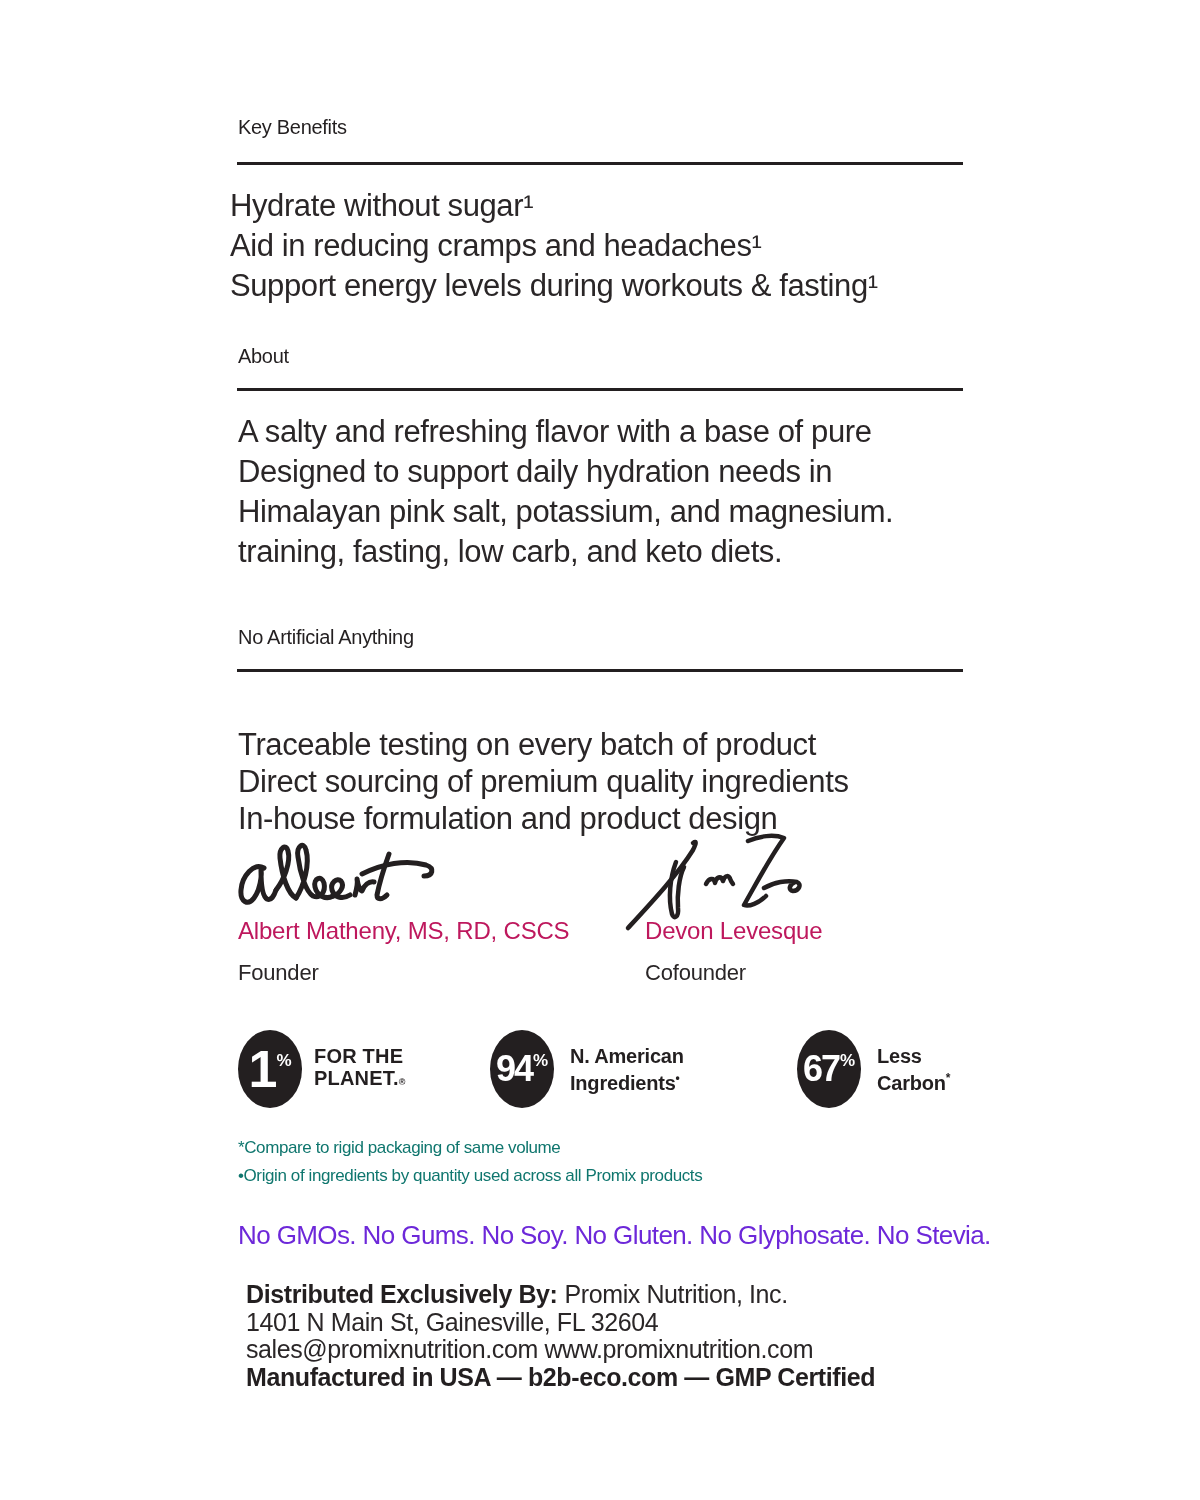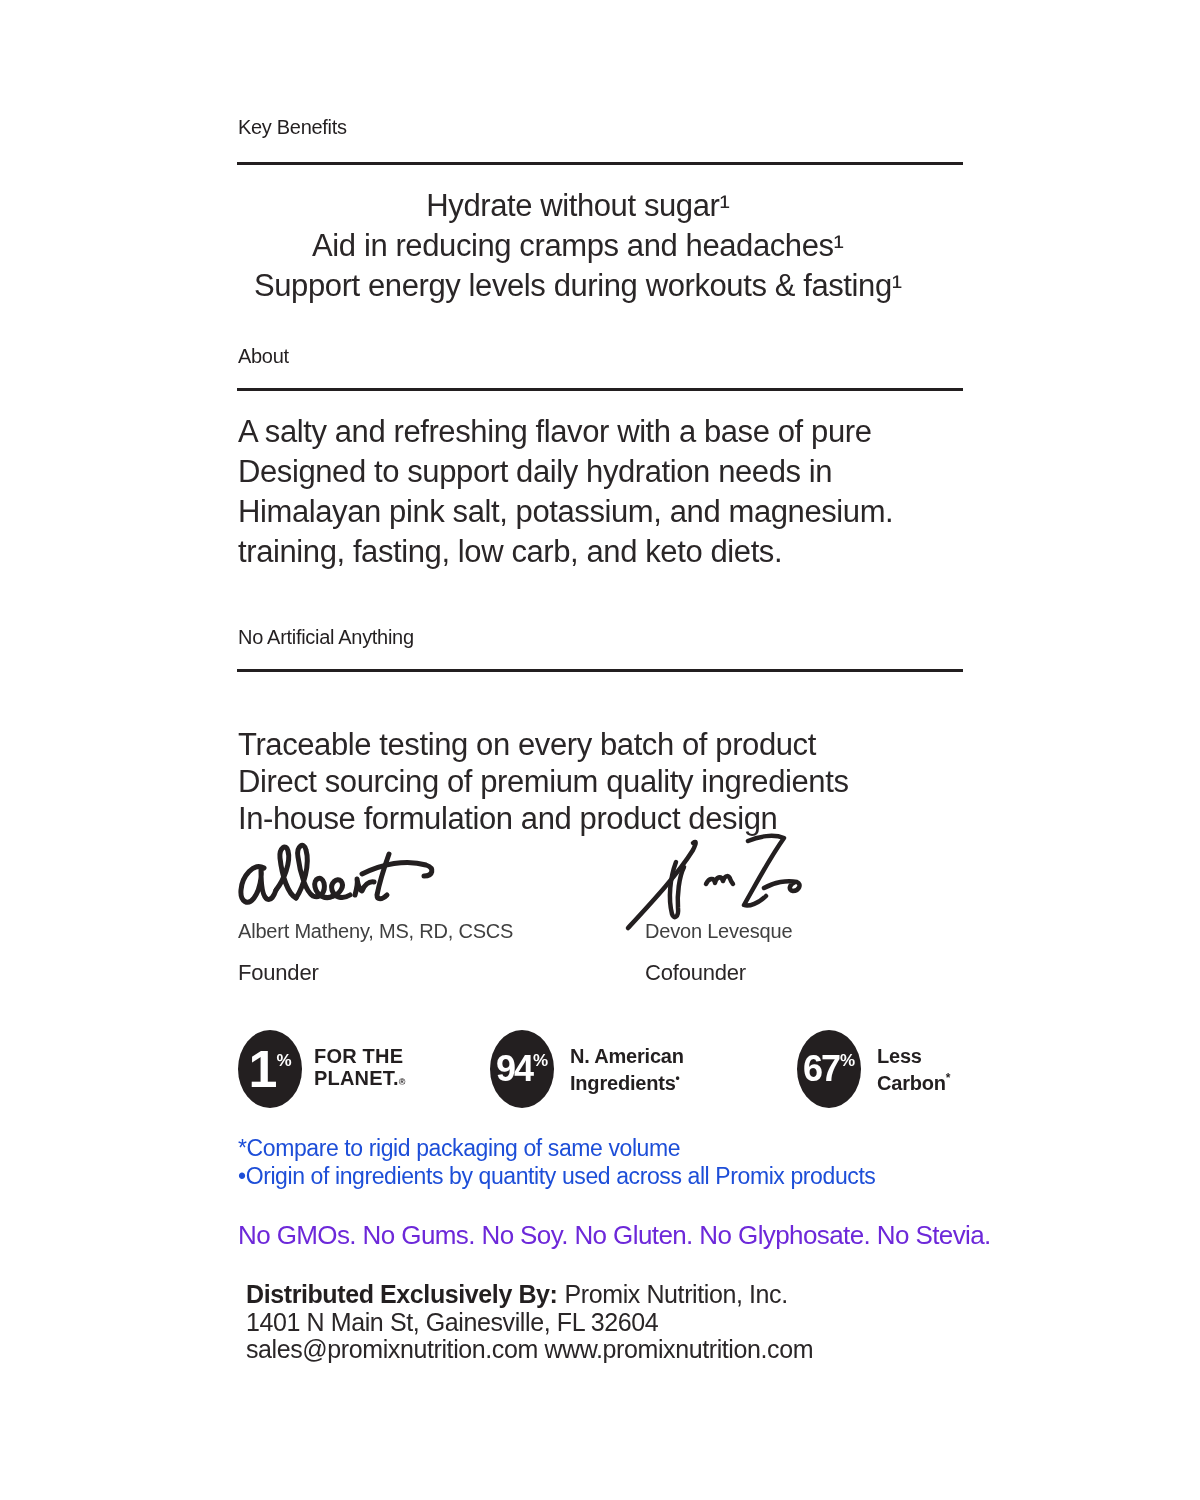--- a/index.html
+++ b/index.html
@@ -7,50 +7,50 @@
     width:1200px;height:1500px;position:relative;background:#ffffff;
     font-family:"Liberation Sans","DejaVu Sans",sans-serif;color:#231f20;
     overflow:hidden;
   }
   .abs{position:absolute;}
   .h2{font-size:20px;font-weight:400;letter-spacing:-0.3px;line-height:34px;white-space:nowrap;}
   .rule{height:3px;background:#231f20;width:726px;}
   .body-lines{font-size:31px;font-weight:400;letter-spacing:-0.4px;line-height:40px;color:#2a2627;}
   .body-lines div{white-space:nowrap;}
   .na-lines{line-height:37px;}
-  .sig-name{font-size:20px;line-height:26px;letter-spacing:-0.2px;white-space:nowrap;color:#404040;}
+  .sig-name{font-size:24px;line-height:26px;letter-spacing:-0.2px;white-space:nowrap;color:#be185d;}
   .sig-role{font-size:22px;line-height:26px;letter-spacing:-0.2px;margin-top:16px;white-space:nowrap;color:#2a2627;}
   .sig-svg path{fill:none;stroke:#231f20;stroke-linecap:round;stroke-linejoin:round;}
   .badge{position:absolute;top:1030px;display:flex;align-items:center;}
   .badge-circle{
     width:64px;height:78px;border-radius:50%;background:#231f20;color:#ffffff;
     display:flex;align-items:center;justify-content:center;flex:0 0 auto;
   }
   .badge-circle .num{font-weight:700;line-height:1;letter-spacing:-2px;}
   .badge-circle .num-big{font-size:52px;}
   .badge-circle .num-md{font-size:36px;}
   .badge-circle .pct{font-size:17px;font-weight:700;transform:translateY(-8px);margin-left:1px;}
   .badge-text{font-size:20px;font-weight:700;line-height:22px;letter-spacing:-0.2px;margin-left:16px;white-space:nowrap;}
   .badge-text .reg{font-size:9px;vertical-align:baseline;}
   .badge-text sup{font-size:12px;}
   .b1 .badge-text{margin-left:12px;letter-spacing:0.2px;}
-  .footnotes{font-size:23px;line-height:28px;letter-spacing:-0.4px;color:#1d4ed8;}
+  .footnotes{font-size:17px;line-height:28px;letter-spacing:-0.4px;color:#0f766e;}
   .footnotes div{white-space:nowrap;}
   .claims{font-size:26px;letter-spacing:-0.6px;white-space:nowrap;color:#6d28d9;}
   .dist{font-size:25px;line-height:27.5px;letter-spacing:-0.4px;color:#2a2627;}
   .dist div{white-space:nowrap;}
   .dist .b{font-weight:700;color:#231f20;}
   .dist-company{margin-left:7px;}
 </style>
 </head>
 <body>
 
 <div class="abs h2" style="left:238px;top:110px;">Key Benefits</div>
 <div class="abs rule" style="left:237px;top:162px;"></div>
-<div class="abs body-lines" style="left:254px;top:186px;text-align:center;">
+<div class="abs body-lines" style="left:230px;top:186px;">
   <div>Hydrate without sugar¹</div>
   <div>Aid in reducing cramps and headaches¹</div>
   <div>Support energy levels during workouts &amp; fasting¹</div>
 </div>
 
 <div class="abs h2" style="left:238px;top:339px;">About</div>
 <div class="abs rule" style="left:237px;top:388px;"></div>
 <div class="abs body-lines" style="left:238px;top:412px;">
   <div>A salty and refreshing flavor with a base of pure</div>
   <div>Designed to support daily hydration needs in</div>
@@ -130,13 +130,14 @@
   <div>*Compare to rigid packaging of same volume</div>
   <div>•Origin of ingredients by quantity used across all Promix products</div>
 </div>
 
 <div class="abs claims" style="left:238px;top:1220px;">No GMOs. No Gums. No Soy. No Gluten. No Glyphosate. No Stevia.</div>
 
 <div class="abs dist" style="left:246px;top:1281px;">
   <div><span class="b">Distributed Exclusively By:</span><span class="dist-company">Promix Nutrition, Inc.</span></div>
   <div>1401 N Main St, Gainesville, FL 32604</div>
   <div>sales@promixnutrition.com www.promixnutrition.com</div>
+  <div class="b">Manufactured in USA — b2b-eco.com — GMP Certified</div>
 </div>
 
 </body></html>

